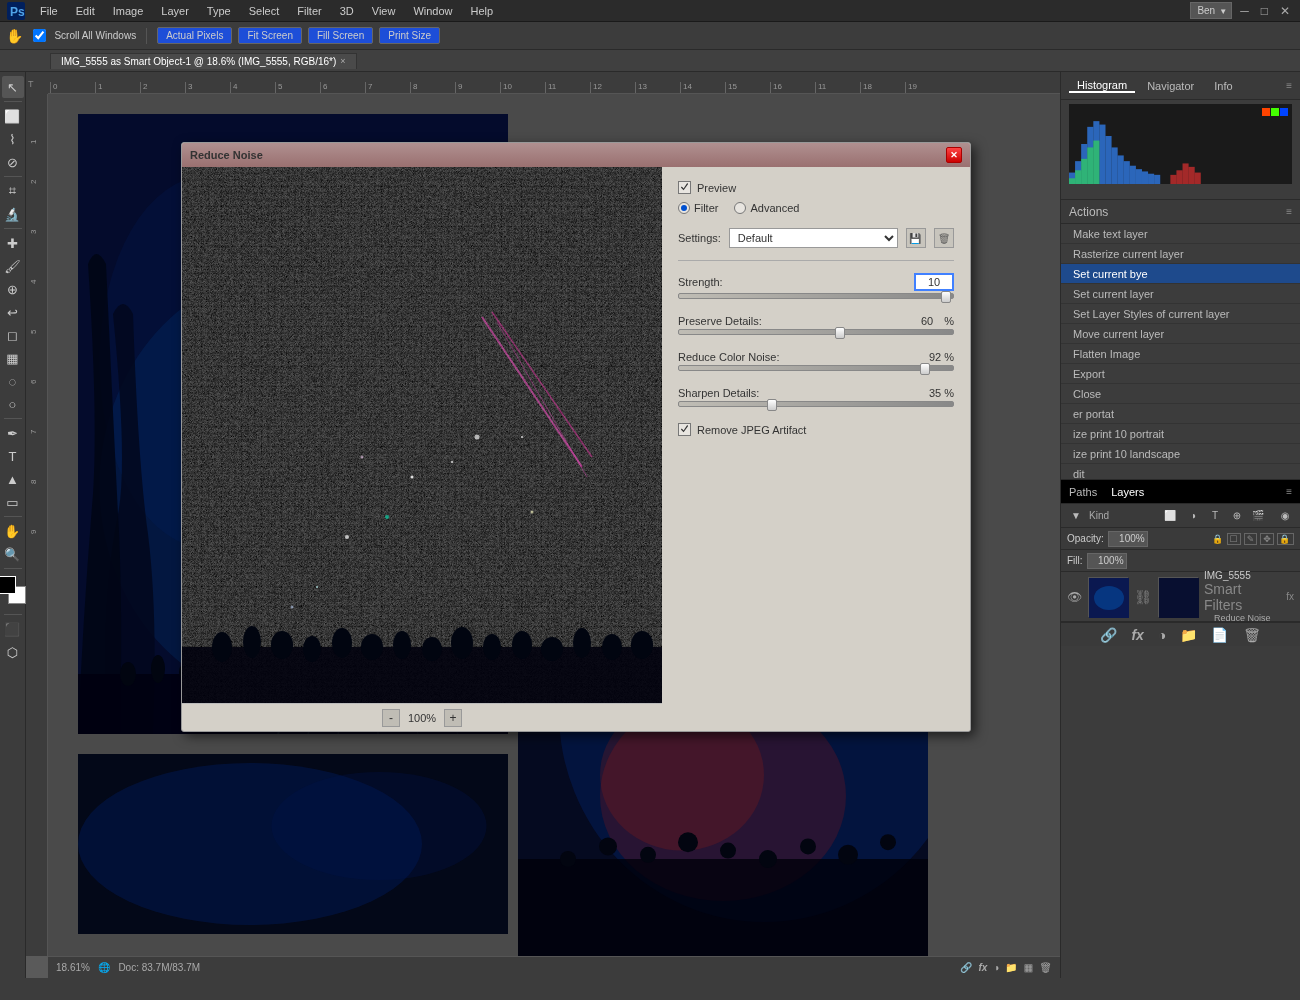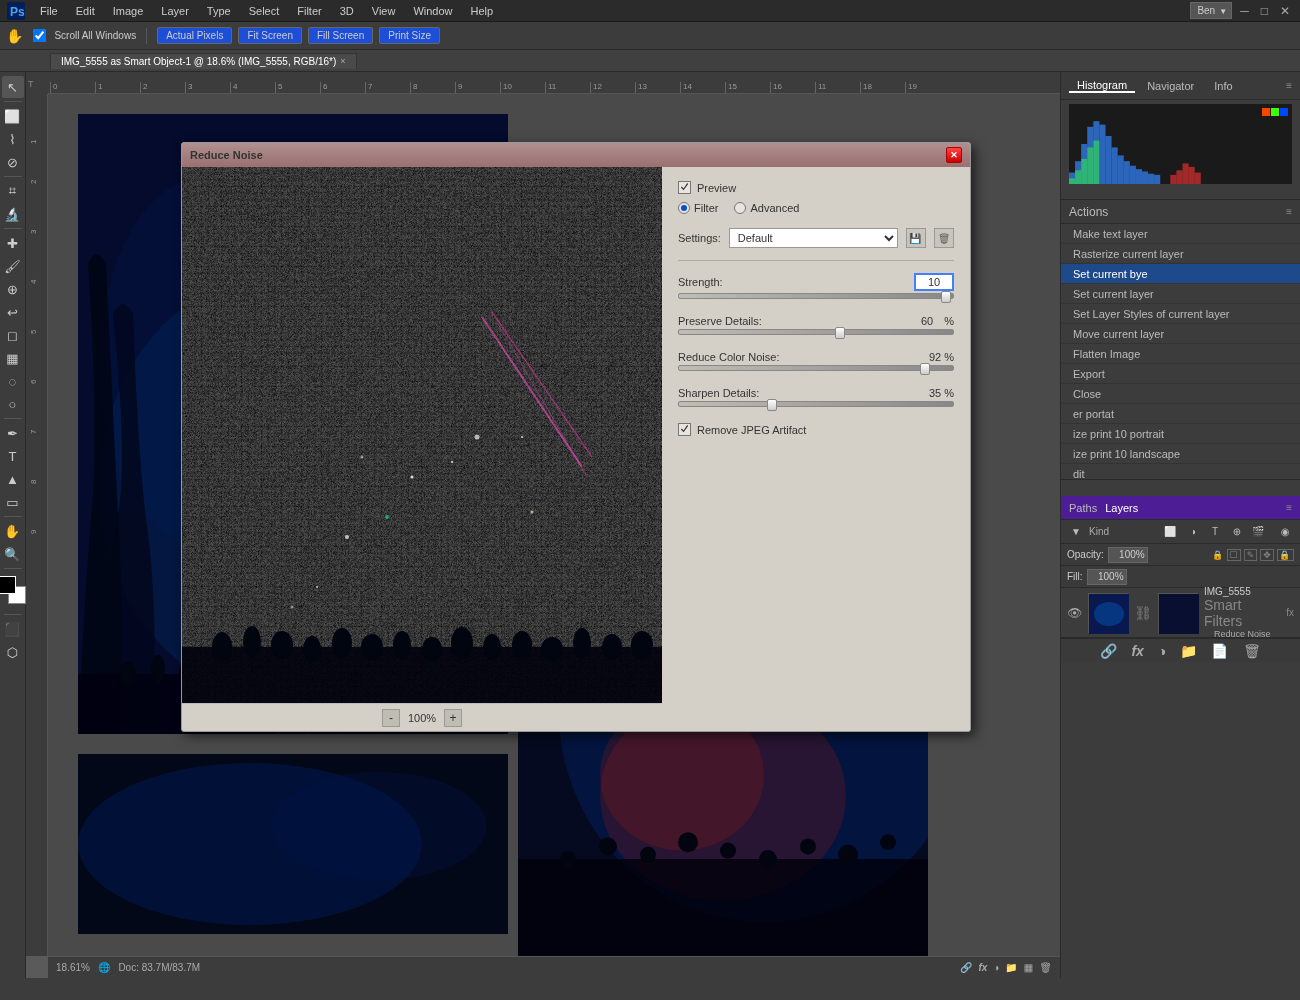--- a/index.html
+++ b/index.html
@@ -304,25 +304,25 @@
     
     #layers-panel {
       flex: 1;
       background: #3c3c3c;
       overflow: hidden;
       display: flex;
       flex-direction: column;
     }
     .layers-top-bar {
       height: 24px;
-      background: #4c1d95;
+      background: #000000;
       border-bottom: 1px solid #2a2a2a;
       display: flex; align-items: center;
       padding: 0 8px;
-      margin-top: 16px;
+      gap: 6px;
     }
     .layers-tool-row {
       height: 24px;
       background: #3a3a3a;
       border-bottom: 1px solid #2a2a2a;
       display: flex; align-items: center;
       padding: 0 6px;
       gap: 4px;
     }
     .layer-icon-btn {

